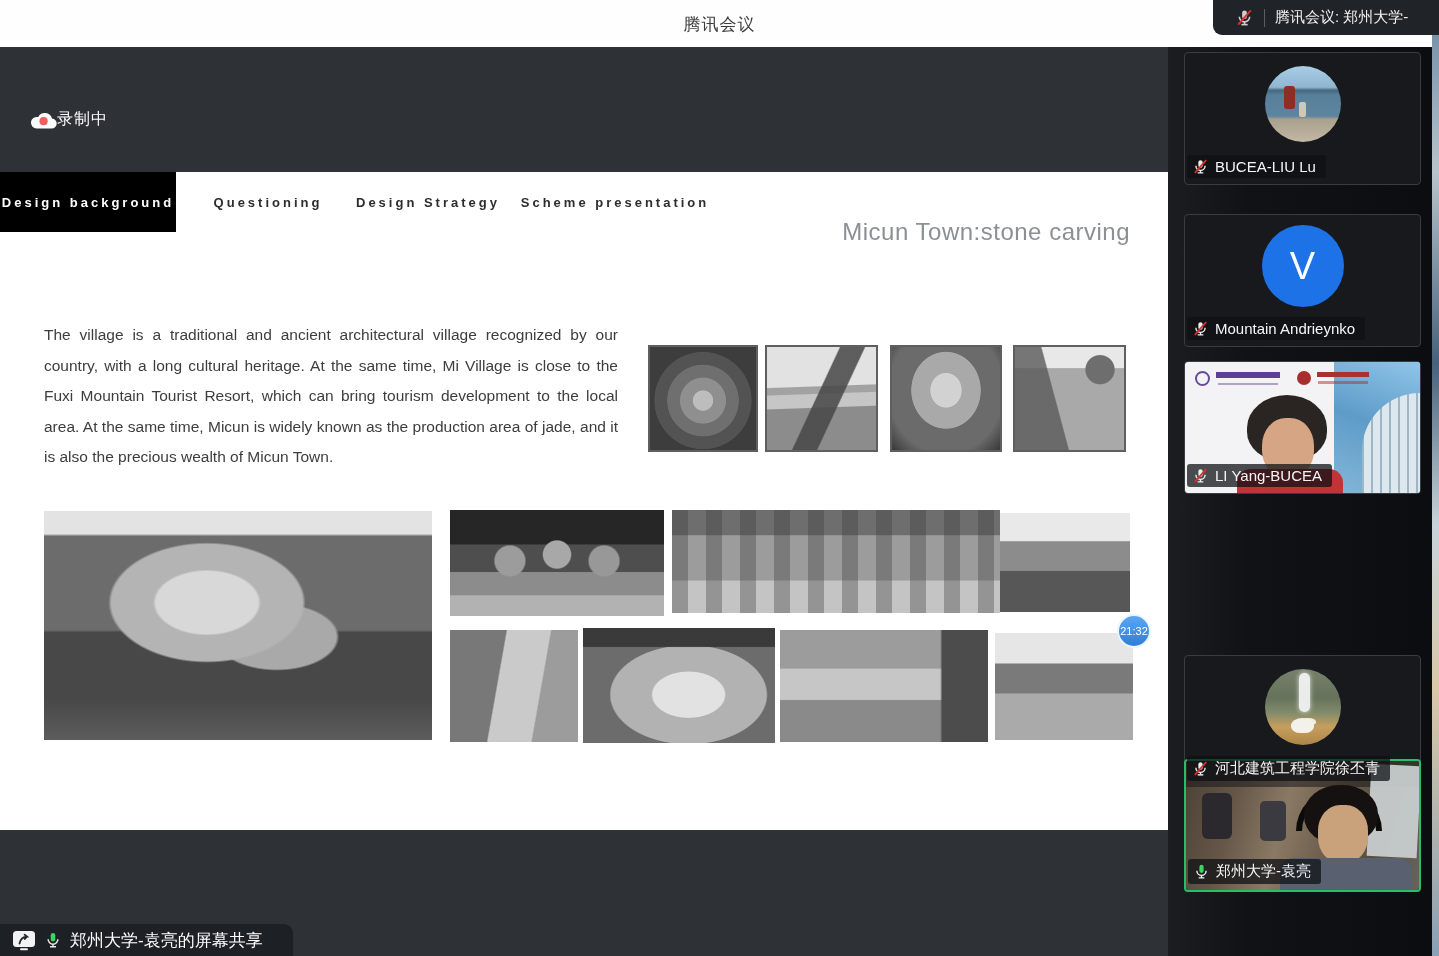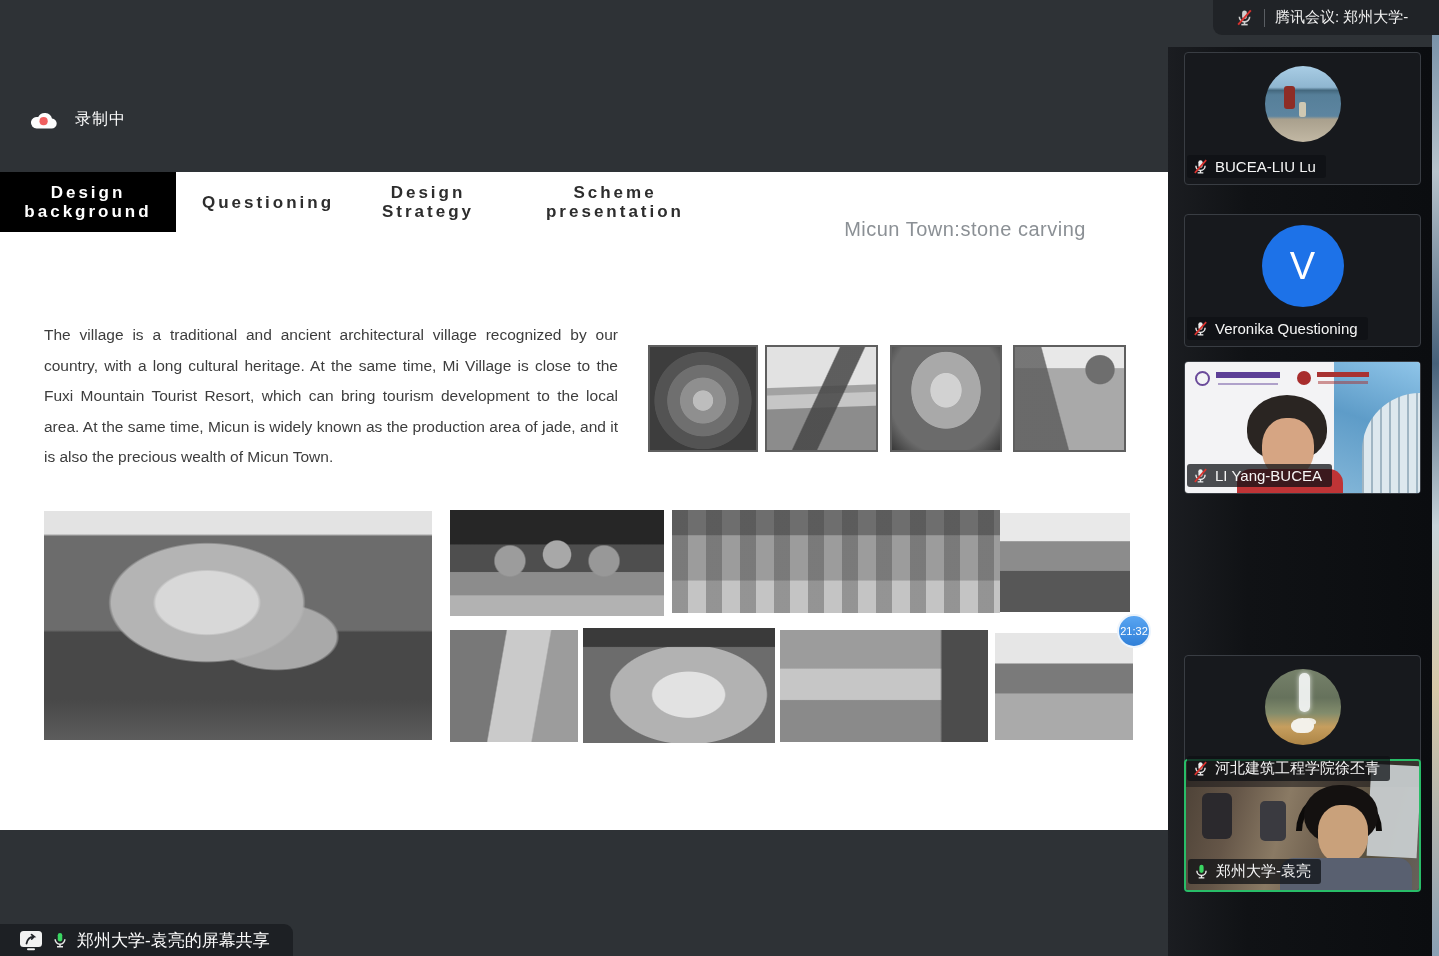--- a/index.html
+++ b/index.html
@@ -15,37 +15,37 @@
   
   .speaking-banner { position:absolute; left:1213px; top:0; width:240px; height:35px;
                      background:#202327; border-radius:0 0 0 9px; display:flex; align-items:center;
                      padding-left:22px; gap:10px; z-index:30; }
   .banner-divider { width:1px; height:18px; background:#5a5e63; }
   .banner-text { color:#f2f2f2; font-size:15px; white-space:nowrap; }
 
   
   .stage { position:absolute; left:0; top:47px; width:1168px; height:909px; background:#2e3236; }
 
-  .recording { position:absolute; left:30px; top:62px; display:flex; align-items:center; gap:18px; }
+  .recording { position:absolute; left:30px; top:62px; display:flex; align-items:center; }
   .rec-label { color:#fcfcfc; font-size:16px; letter-spacing:1px; }
 
   
   .slide { position:absolute; left:0; top:125px; width:1168px; height:658px; background:#ffffff; }
 
   .tab { position:absolute; top:0; height:60px; display:flex; align-items:center; justify-content:center;
-         text-align:center; font-size:17px; font-weight:bold; letter-spacing:3px; color:#2d2d2d;
+         text-align:center; font-size:13px; font-weight:bold; letter-spacing:3px; color:#2d2d2d;
          line-height:19px; }
   .tab span { display:block; }
   .tab-1 { left:0; width:176px; background:#000; color:#fff; }
   .tab-2 { left:186px; width:164px; }
   .tab-3 { left:348px; width:160px;text-align:center; }
   .tab-4 { left:520px; width:190px; }
 
-  .slide-title { position:absolute; left:800px; top:46px; width:330px; text-align:center;
-                 font-size:20px; color:#8b9095; letter-spacing:0.5px; }
+  .slide-title { position:absolute; left:800px; top:46px; width:330px; text-align:right;
+                 font-size:24px; color:#8b9095; letter-spacing:0.5px; }
 
   .slide-paragraph { position:absolute; left:44px; top:148px; width:574px;
                      font-size:15.5px; line-height:30.5px; color:#3d3d3d; text-align:justify; }
 
   .ph { position:absolute; }
   .ph.bordered { border:2px solid #5f5f5f; }
 
   
   .g-jade   { background:#474747;
               background-image:radial-gradient(circle at 50% 52%, #bdbdbd 0 13%, #8f8f8f 14% 30%, #6f6f6f 31% 47%, #535353 48% 64%, #3d3d3d 65% 100%); }
@@ -73,21 +73,21 @@
   .g-gate   { background-image:linear-gradient(180deg, #e6e6e6 0 28%, #7a7a7a 29% 56%, #aaaaaa 57% 100%); }
 
   
   .timer-badge { position:absolute; left:1117px; top:567px; width:34px; height:34px; border-radius:50%;
                  background:linear-gradient(180deg,#5aa6f2 0%, #2f7fd8 100%);
                  border:2px solid rgba(255,255,255,.9); display:flex; align-items:center; justify-content:center;
                  color:#fff; font-size:11px; z-index:25; }
 
   
   .share-label { position:absolute; left:0; top:877px; height:32px; width:293px; background:#1d2024;
-                 border-radius:0 9px 0 0; display:flex; align-items:center; gap:8px; padding-left:19px; z-index:25; }
+                 border-radius:0 9px 0 0; display:flex; align-items:center; gap:8px; padding-left:12px; z-index:25; }
   .share-label-text { color:#fbfbfb; font-size:17px; white-space:nowrap; }
 
   
   .sidebar { position:absolute; left:1168px; top:47px; width:264px; height:909px;
              background:linear-gradient(90deg,#1b1d21 0%, #101215 30%, #0b0d10 100%); }
   .tile { position:absolute; left:16px; width:237px; height:133px; background:#17191d;
           border:1px solid #393d43; border-radius:4px; overflow:hidden; }
   .tile.speaking { border:2px solid #28bd68; }
   .t-1 { top:5px; } .t-2 { top:167px; } .t-3 { top:314px; }
   .t-4 { top:461px; } .t-5 { top:608px; } .t-6 { top:712px; }
@@ -165,20 +165,23 @@
   .edge-sliver { position:absolute; right:0; top:0; width:7px; height:956px;
                  background:linear-gradient(180deg,#6a86a0 0%, #b8c4cc 18%, #47617a 38%, #c8d4da 55%, #d8c8a8 72%, #8aa0b4 100%); }
 
   svg { display:block; }
 </style>
 </head>
 <body>
 
 <div class="app">
 
+  <div class="titlebar">
+    <div class="titlebar-text">腾讯会议</div>
+  </div>
 
   <div class="speaking-banner">
     <span>
       <svg width="19" height="19" viewBox="0 0 24 24">
         <rect x="9" y="3" width="6" height="11" rx="3" fill="#cfcfcf"></rect>
         <path d="M5.5 11a6.5 6.5 0 0 0 13 0" stroke="#cfcfcf" stroke-width="2" fill="none"></path>
         <line x1="12" y1="17.5" x2="12" y2="21" stroke="#cfcfcf" stroke-width="2"></line>
         <line x1="8" y1="21" x2="16" y2="21" stroke="#cfcfcf" stroke-width="2"></line>
         <line x1="4" y1="21" x2="20" y2="3" stroke="#d8322e" stroke-width="2.4"></line>
       </svg>
@@ -287,21 +290,21 @@
       <div class="name-tag">
         <span>
           <svg width="17" height="17" viewBox="0 0 24 24">
             <rect x="9" y="3" width="6" height="11" rx="3" fill="#ededed"></rect>
             <path d="M5.5 11a6.5 6.5 0 0 0 13 0" stroke="#ededed" stroke-width="2" fill="none"></path>
             <line x1="12" y1="17.5" x2="12" y2="21" stroke="#ededed" stroke-width="2"></line>
             <line x1="8" y1="21" x2="16" y2="21" stroke="#ededed" stroke-width="2"></line>
             <line x1="4" y1="21" x2="20" y2="3" stroke="#d8322e" stroke-width="2.4"></line>
           </svg>
         </span>
-        <span>Veronika Questioning</span>
+        <span>Mountain Andrieynko</span>
       </div>
     </div>
 
     <div class="tile t-3">
       <div class="v-liyang">
         <div class="ly-sky"></div>
         <div class="ly-building"></div>
         <div class="ly-seal1"></div>
         <div class="ly-logotext1"></div>
         <div class="ly-seal2"></div>

